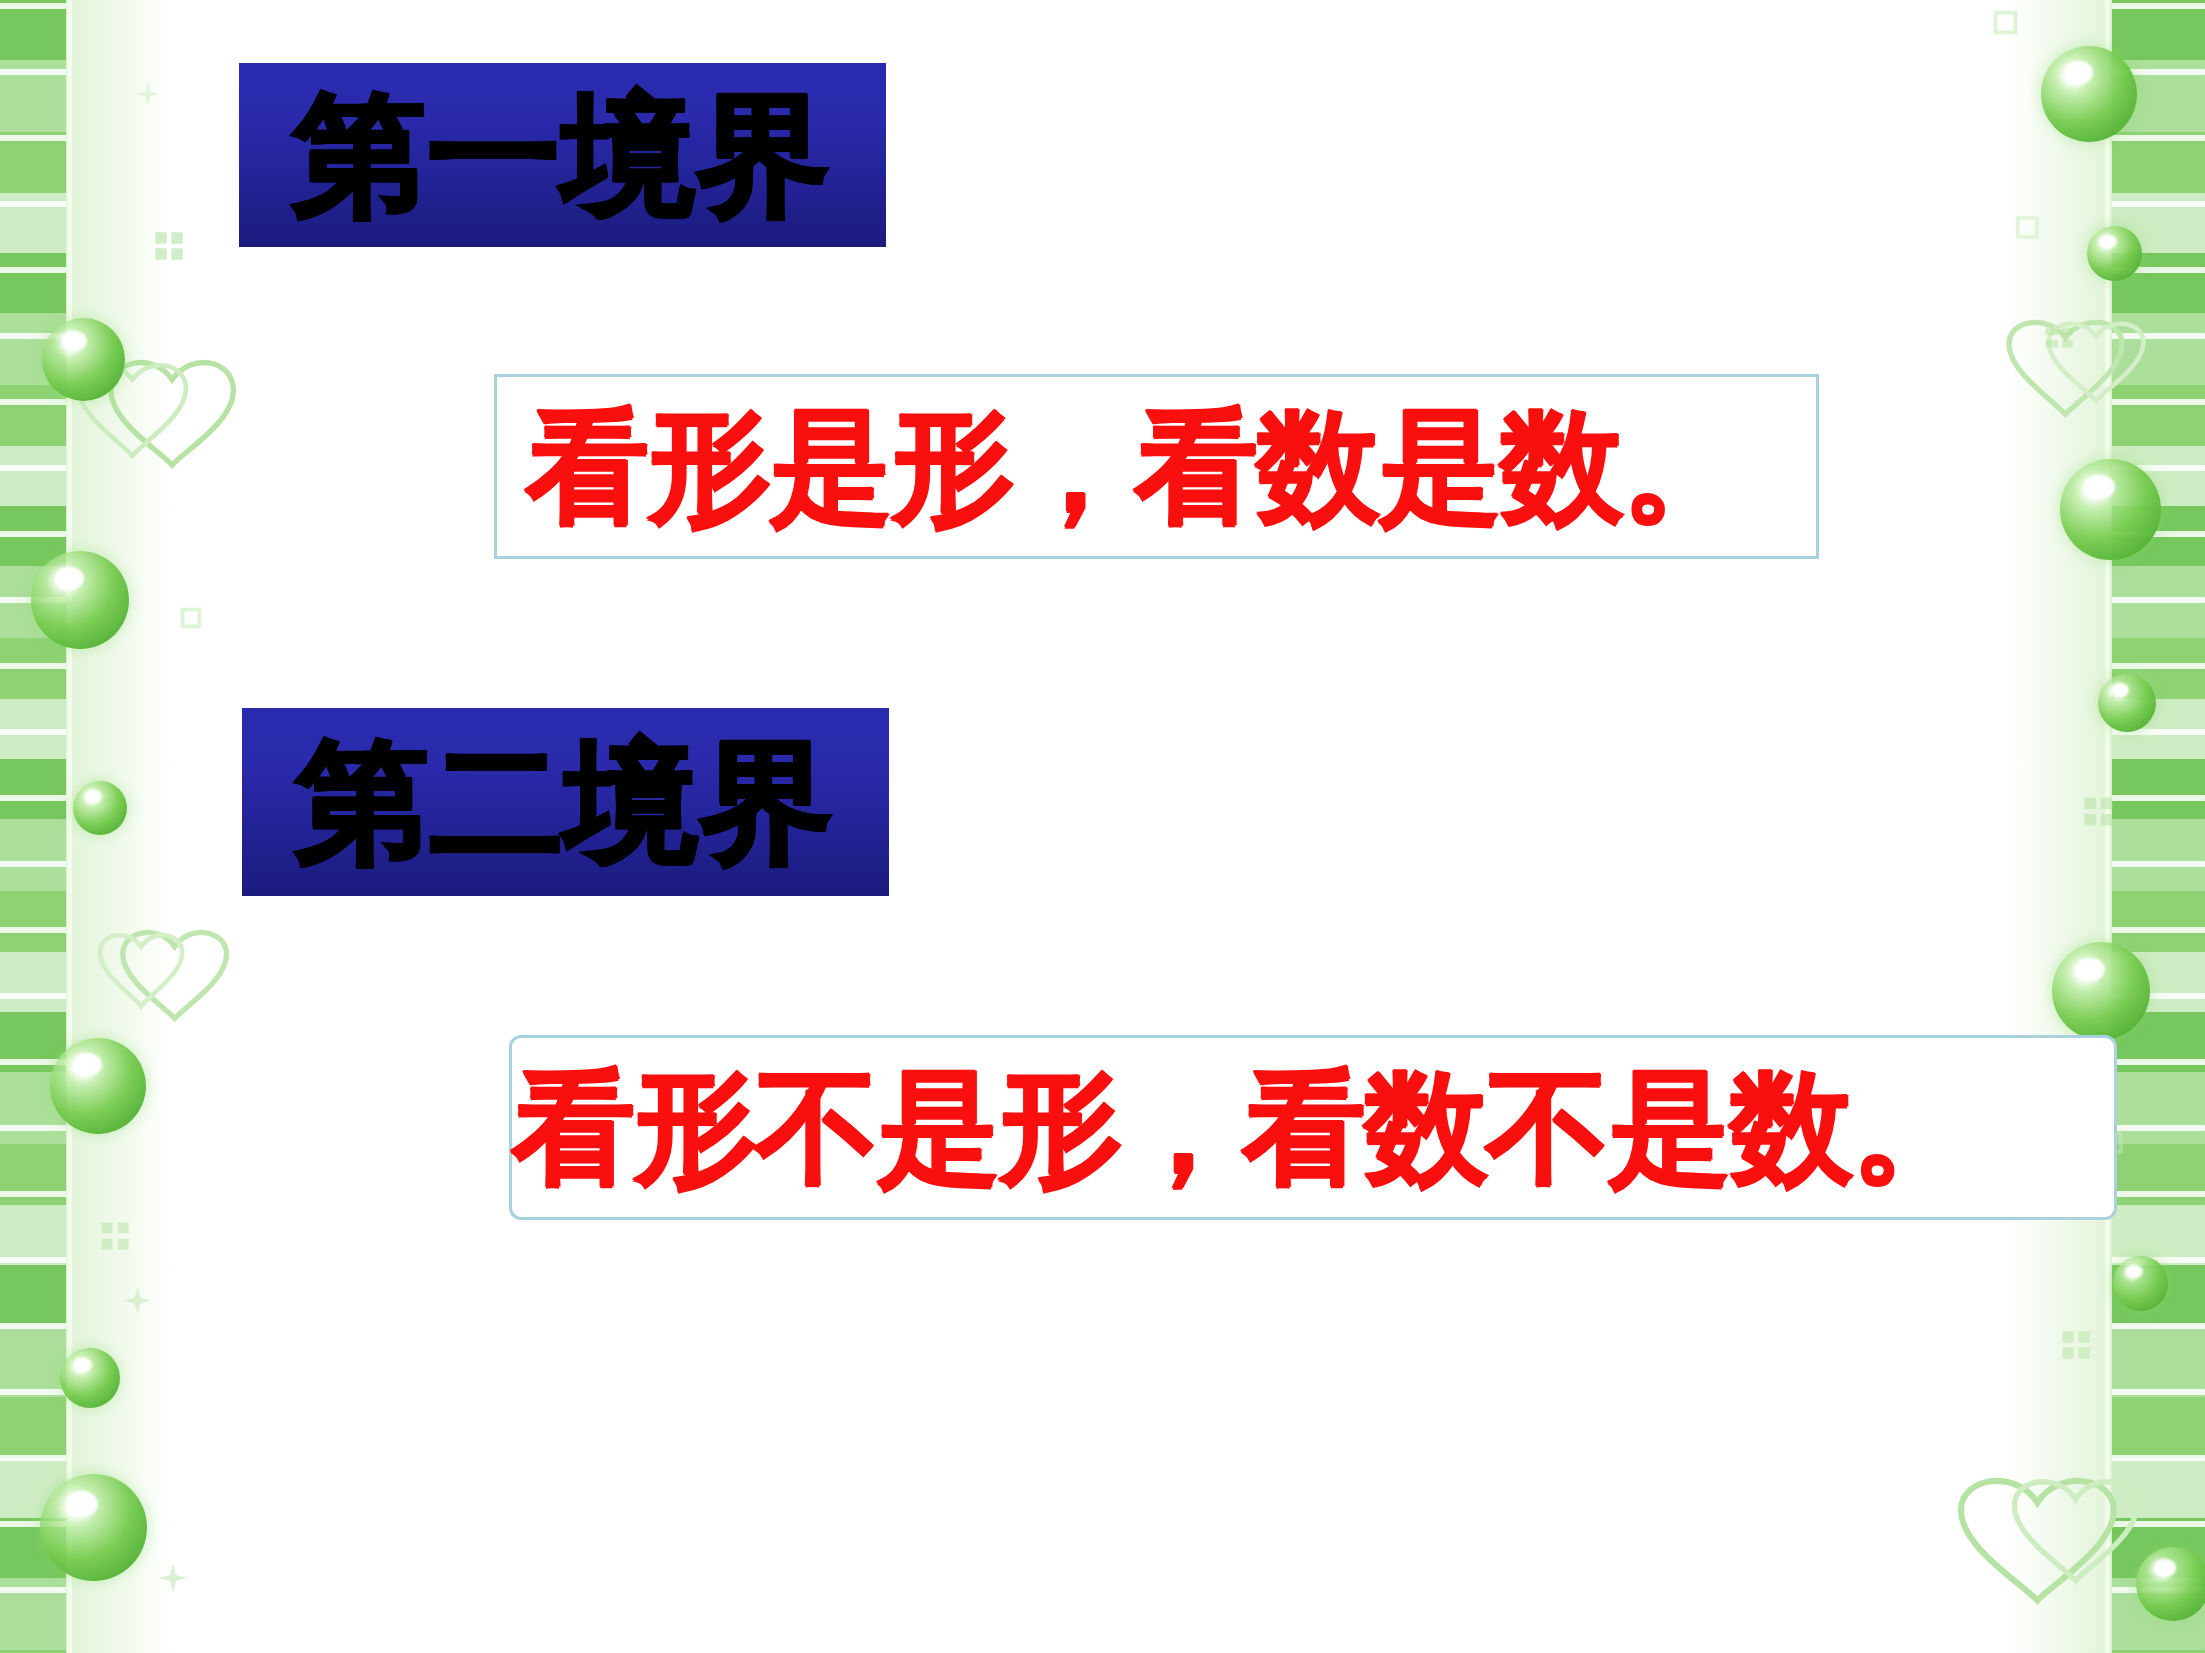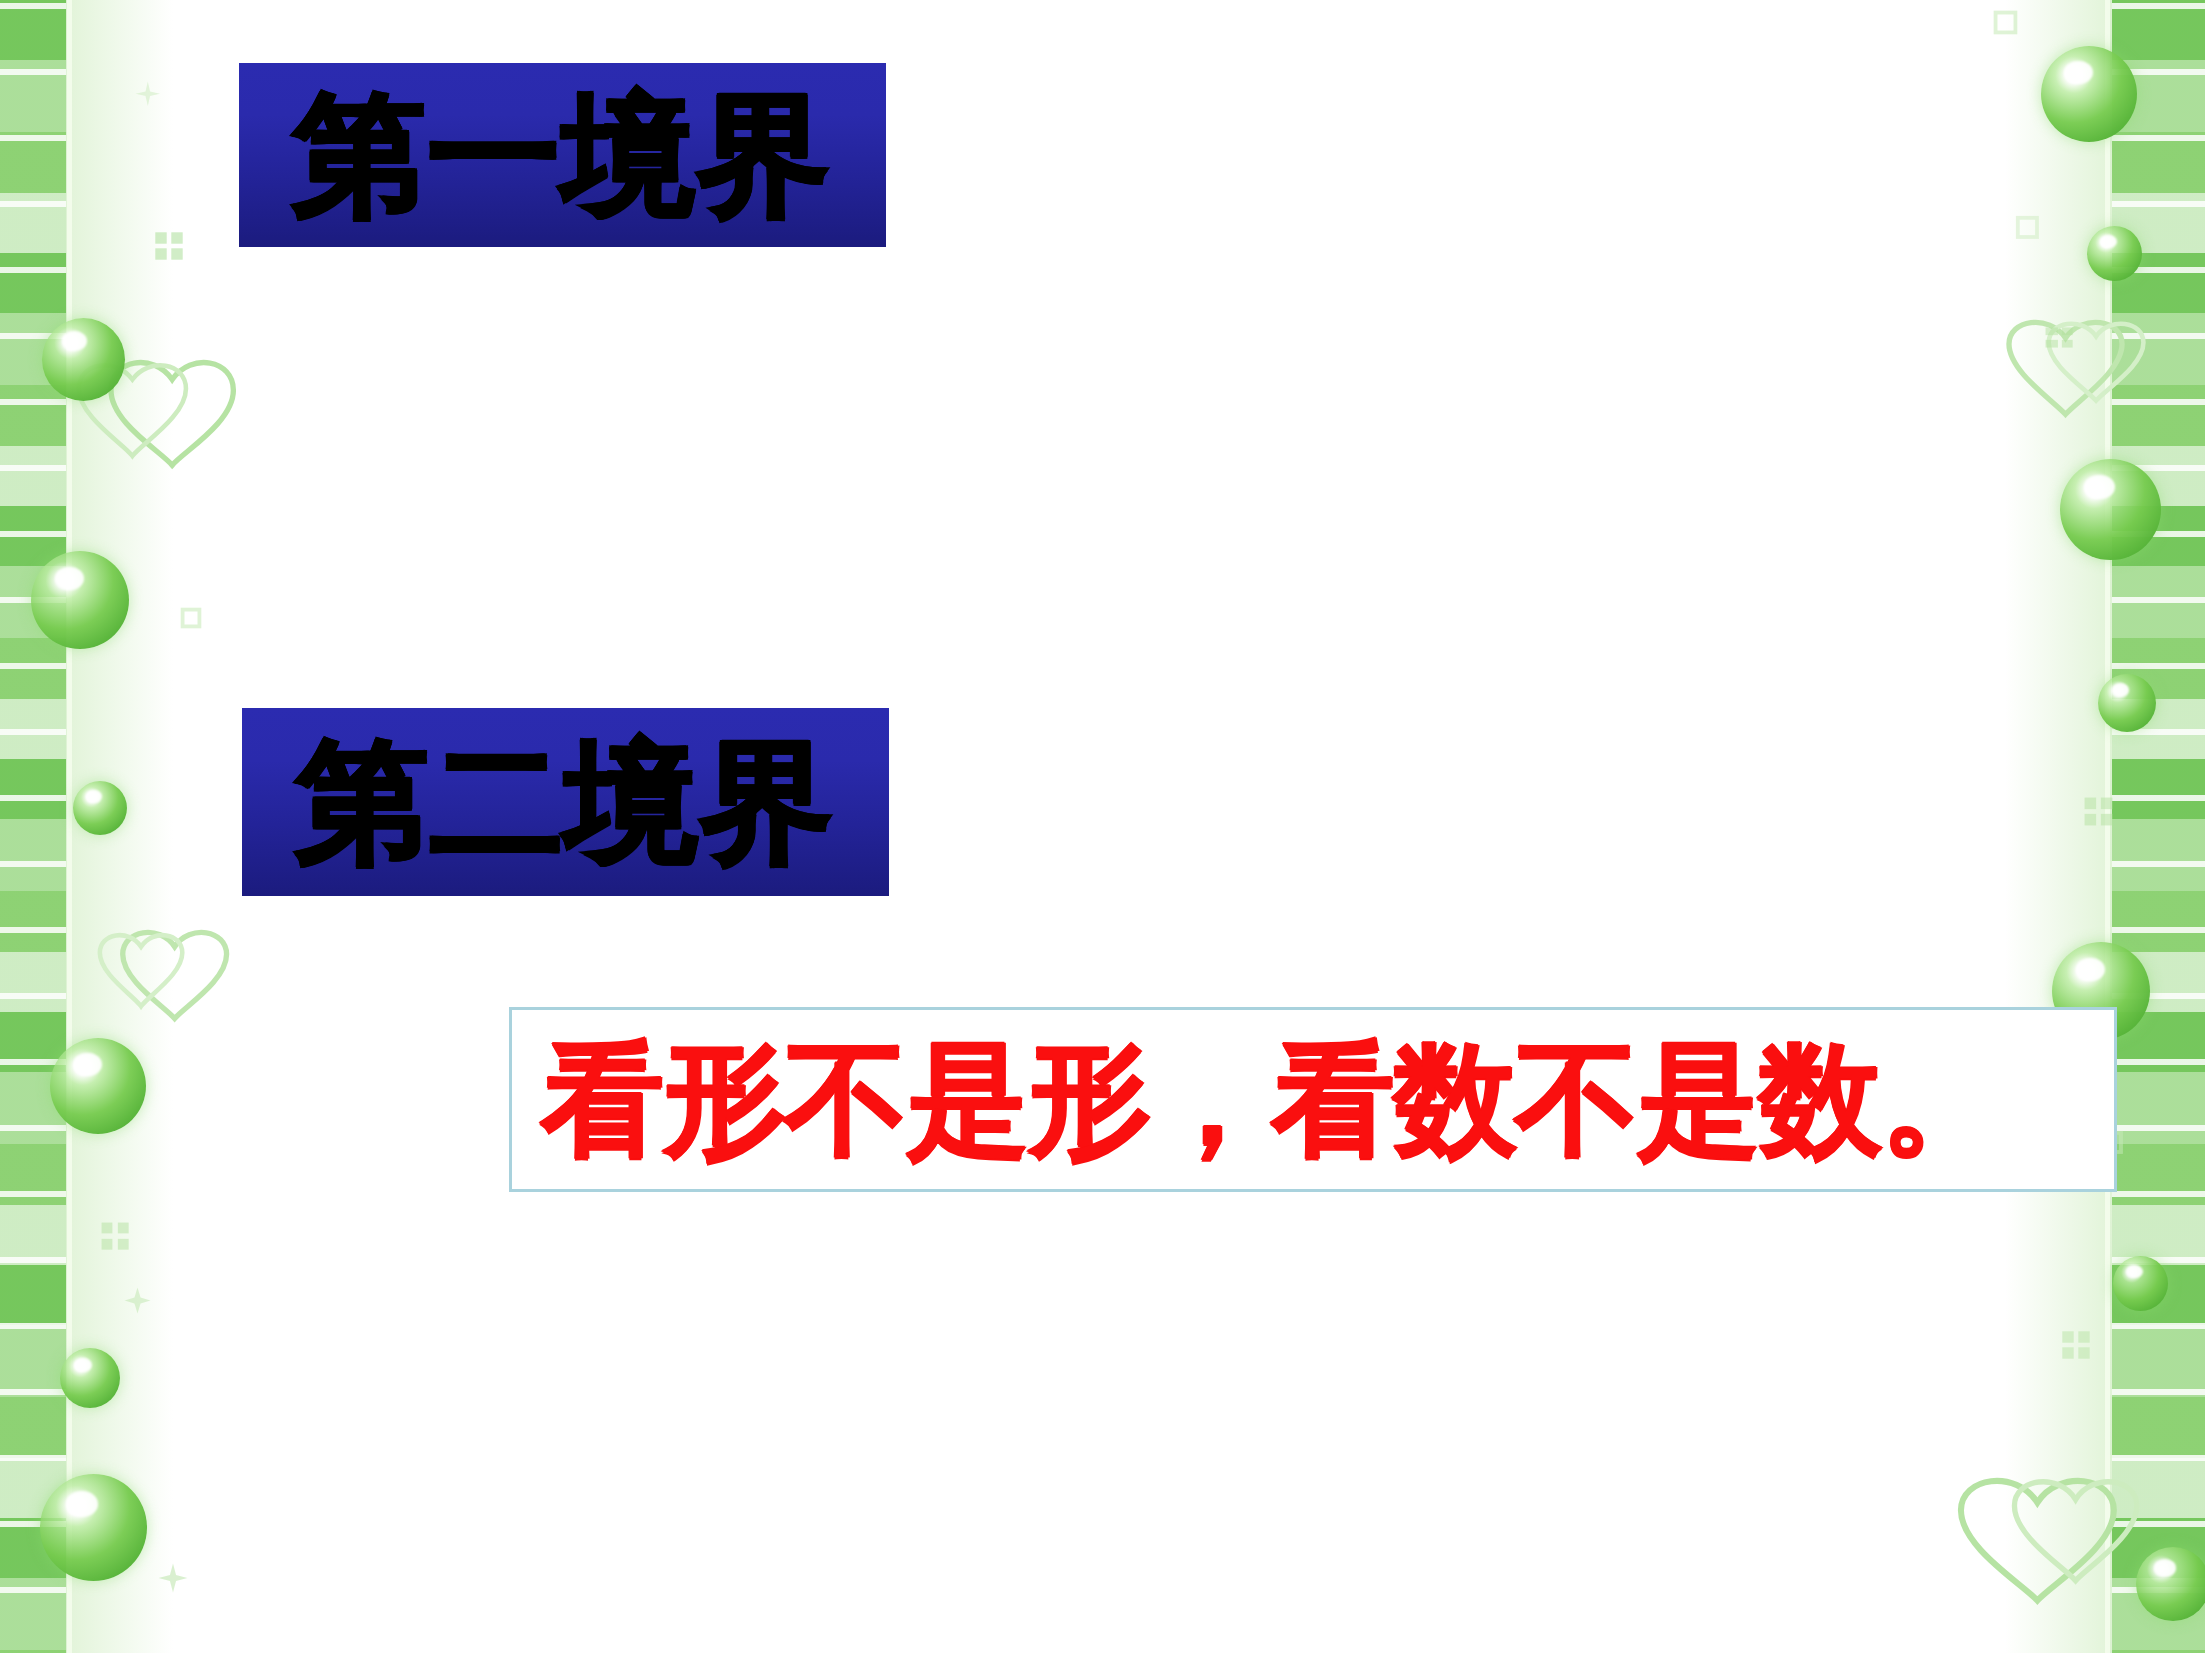--- a/index.html
+++ b/index.html
@@ -320,24 +320,27 @@
         </svg>
     </div>
   </div>
 
   <div class="content-layer">
 
     <div class="title-box" style="left:195px; top:63px; width:647px; height:184px;">
       <span class="title-text" style="font-size:132px;">第一境界</span>
     </div>
 
+    <div class="quote-box" style="left:494px; top:374px; width:1325px; height:185px; padding-left:29px;">
+      <span class="quote-text" style="font-size:123px;">看形是形，看数是数。</span>
+    </div>
 
     <div class="title-box" style="left:198px; top:708px; width:647px; height:188px;">
       <span class="title-text" style="font-size:132px;">第二境界</span>
     </div>
 
-    <div class="quote-box" style="left:509px; top:1007px; width:1608px; height:185px; padding-left:29px;">
+    <div class="quote-box" style="left:509px; top:1035px; width:1608px; height:185px; border-radius:12px;">
       <span class="quote-text" style="font-size:123px;">看形不是形，看数不是数。</span>
     </div>
 
   </div>
 </div>
 
 
 </body></html>

